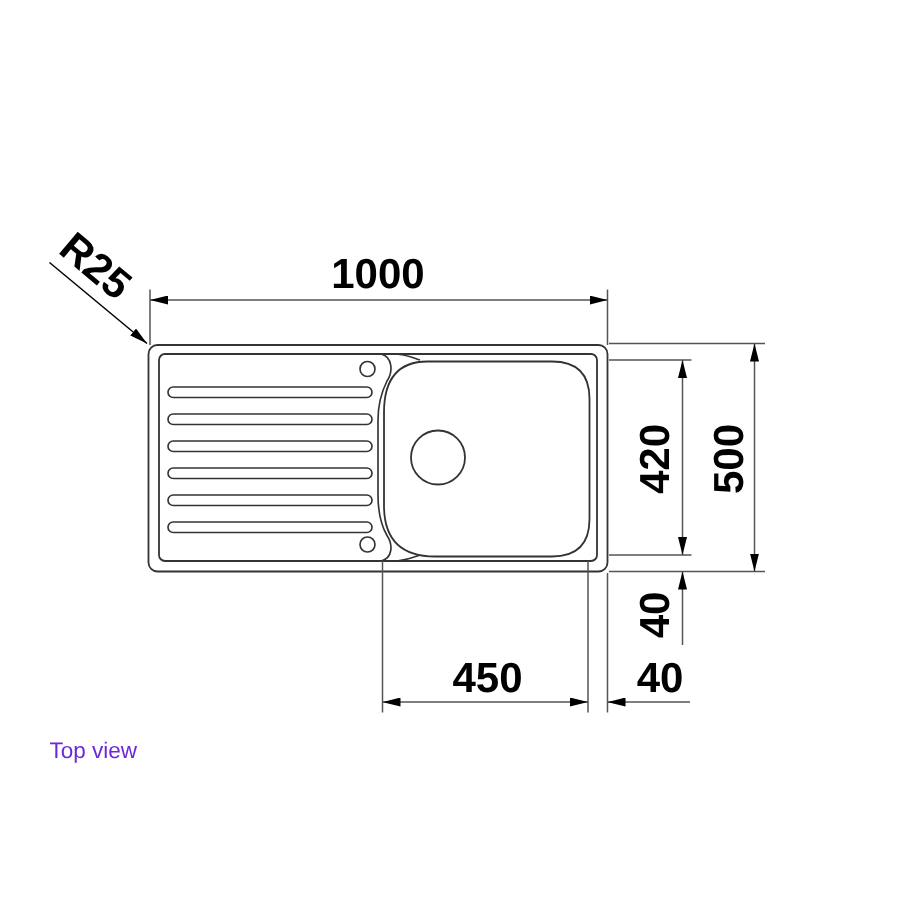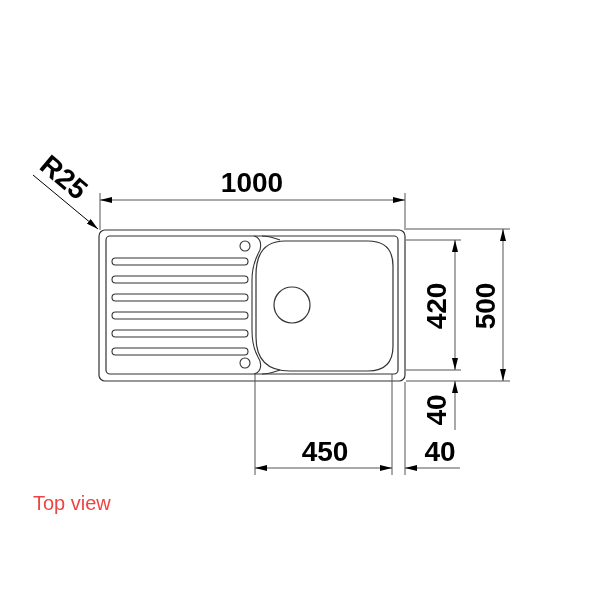--- a/index.html
+++ b/index.html
@@ -1,20 +1,20 @@
 <!DOCTYPE html>
 <html><head>
   <meta charset="utf-8">
   <style>
     html, body { margin: 0; padding: 0; background: #ffffff; }
     body { width: 600px; height: 600px; position: relative; overflow: hidden;
            font-family: "Liberation Sans", sans-serif; }
     svg { position: absolute; left: 0; top: 0; }
     .dim-text { font-family: "Liberation Sans", sans-serif; font-weight: bold; font-size: 28px; fill: #000; }
-    .caption { position: absolute; left: 33px; top: 492px; font-size: 20px; color: #ef4444;
+    .caption { position: absolute; left: 33px; top: 492px; font-size: 15px; color: #6d28d9;
                font-family: "Liberation Sans", sans-serif; }
   </style>
 </head>
 <body>
 
 <svg width="600" height="600" viewBox="0 0 600 600" xmlns="http://www.w3.org/2000/svg">
   <defs>
     <marker id="arr" viewBox="0 0 12 6" refX="12" refY="3" markerWidth="12" markerHeight="6" orient="auto-start-reverse" markerUnits="userSpaceOnUse">
       <path d="M0,0 L12,3 L0,6 Z" fill="#000"></path>
     </marker>

